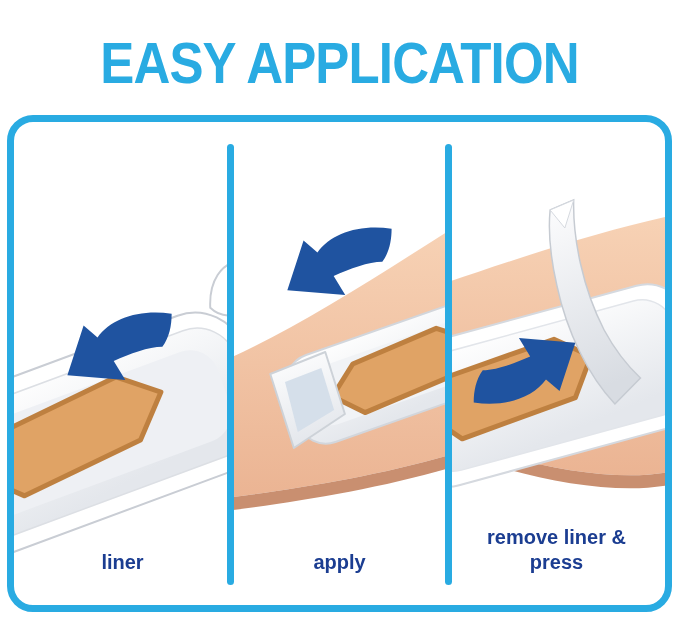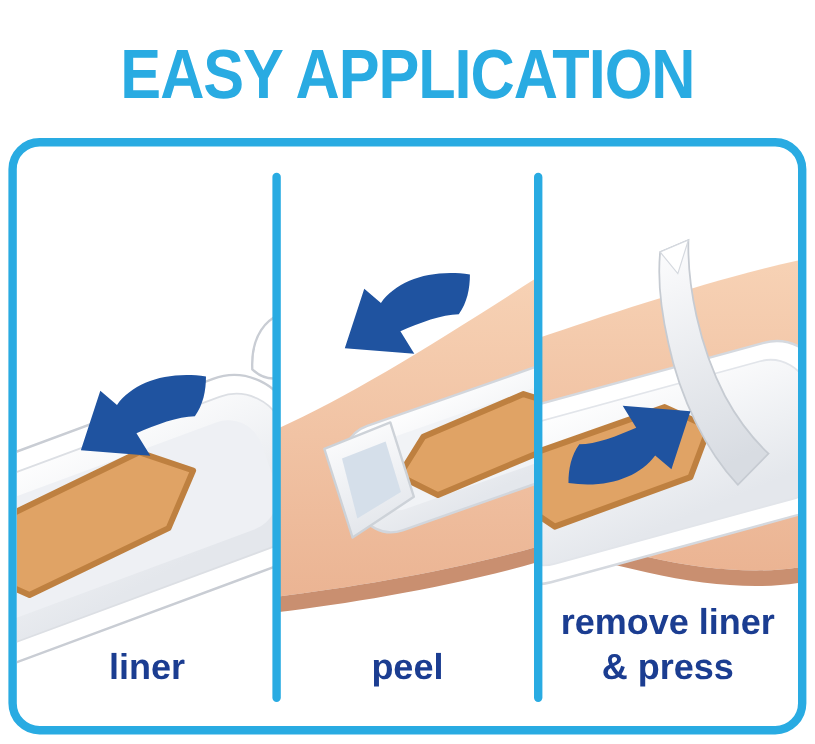--- a/index.html
+++ b/index.html
@@ -39,21 +39,21 @@
   .divider{
     position:absolute;top:22px;bottom:20px;width:7px;border-radius:4px;
     background:var(--border-blue);z-index:6;
   }
   .divider.d1{left:calc(33.333% - 3.5px)}
   .divider.d2{left:calc(66.667% - 3.5px)}
   svg.illus{position:absolute;inset:0;width:100%;height:100%;display:block}
   .step-label{
     position:absolute;left:0;right:0;bottom:30px;z-index:4;
     text-align:center;
-    font-size:30px;font-weight:bold;line-height:1.25;
+    font-size:20px;font-weight:bold;line-height:1.25;
     color:var(--label-navy);
   }
   .step-label .inner{display:inline-block;max-width:180px}
   .hidden-defs{position:absolute;width:0;height:0;overflow:hidden}
   .arrowFill{fill:var(--arrow-blue)}
   .padFill{fill:var(--pad-tan);stroke:var(--pad-edge);stroke-width:5;stroke-linejoin:round}
   .skinFill{fill:url(#gSkin)}
   .skinShadow{fill:var(--skin-shadow)}
 </style>
 </head>
@@ -107,21 +107,21 @@
           <g transform="rotate(-19 115 262)">
             <rect x="58" y="222" width="230" height="92" rx="30" fill="url(#gWhite)" stroke="#D2D6DC" stroke-width="2"></rect>
             <rect x="76" y="238" width="196" height="60" rx="20" fill="#F1F3F6"></rect>
             <path class="padFill" d="M 100,270 L 130,246 L 222,240 L 252,262 L 224,290 L 126,296 Z"></path>
           </g>
           <path d="M 40,252 L 96,230 L 116,292 L 64,326 Z" fill="url(#gWhite)" stroke="#CDD2D8" stroke-width="2" stroke-linejoin="round"></path>
           <path d="M 55,260 L 92,246 L 105,288 L 68,310 Z" fill="#D5DFEA"></path>
           <use href="#arrowP" class="arrowFill" transform="translate(55,95) scale(1.18)"></use>
         </svg>
         <div class="step-label">
-          <span class="inner">peel</span>
+          <span class="inner">apply</span>
         </div>
       </section>
 
       <section class="panel">
         <svg class="illus" viewBox="0 0 221 483" preserveAspectRatio="none">
           <path class="skinFill" d="M -6,162 C 60,140 150,110 226,94 L 226,350 C 160,362 70,340 -6,314 Z"></path>
           <path class="skinShadow" d="M -6,314 C 70,340 160,362 226,350 L 226,363 C 160,375 70,353 -6,327 Z"></path>
           <g transform="rotate(-15 95 258)">
             <rect x="-55" y="192" width="310" height="146" rx="42" fill="#FFFFFF" stroke="#D5D9DF" stroke-width="2"></rect>
             <rect x="-40" y="206" width="280" height="118" rx="34" fill="url(#gWhite)" stroke="#E2E5EA" stroke-width="1.5"></rect>

